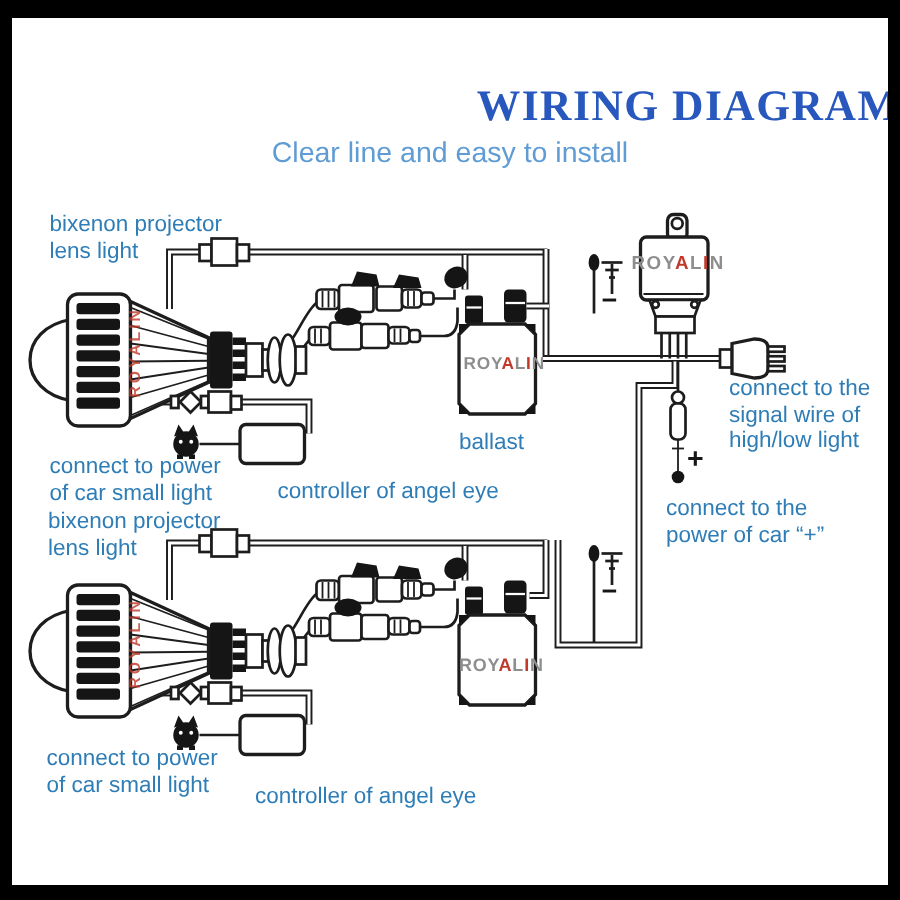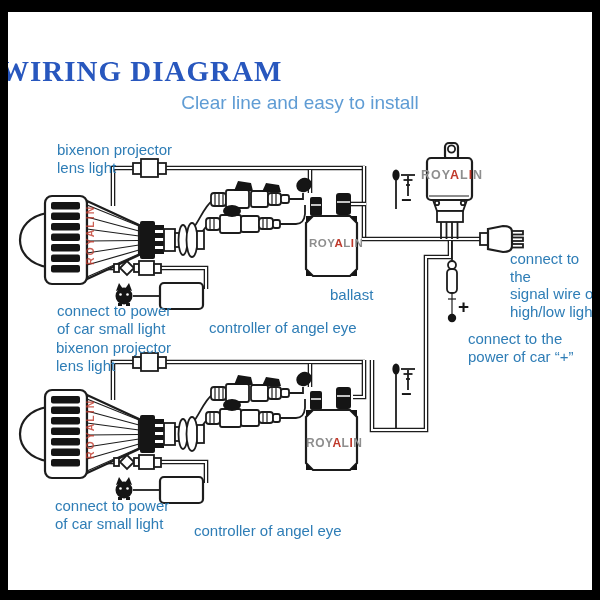--- a/index.html
+++ b/index.html
@@ -3,27 +3,27 @@
 <meta charset="utf-8">
 <style>
   html,body{margin:0;padding:0;background:#000;}
   .stage{position:relative;width:600px;height:600px;background:#fff;overflow:hidden;
          font-family:"Liberation Sans",sans-serif;}
   .border-strip{position:absolute;background:#000;}
   .b-top{left:0;top:0;width:600px;height:12px;}
   .b-bottom{left:0;top:590px;width:600px;height:10px;}
   .b-left{left:0;top:0;width:8px;height:600px;}
   .b-right{left:592px;top:0;width:8px;height:600px;}
-  .title{position:absolute;left:0;right:0;top:55px;text-align:left;
+  .title{position:absolute;left:0;right:0;top:55px;text-align:right;
          font-family:"Liberation Serif",serif;font-weight:bold;font-size:29px;
          letter-spacing:1px;color:#2857be;}
   .subtitle{position:absolute;left:0;right:0;top:92px;text-align:center;
          font-size:19px;color:#5f9cd4;}
   .lbl{position:absolute;color:#2e7db6;font-size:15px;line-height:17.5px;
-       white-space:pre-line;margin-left:24px;}
+       white-space:pre-line;}
   .sym{position:absolute;color:#161616;font-weight:bold;}
   .wm{position:absolute;font-weight:bold;color:#8e8e8e;white-space:nowrap;}
   .wm .red{color:#c0392b;}
   .wm-ctrl{left:421px;top:168px;font-size:12.5px;letter-spacing:1px;}
   .wm-bal-top{left:309px;top:237px;font-size:11.5px;letter-spacing:.5px;}
   .wm-bal-bottom{left:306px;top:436px;font-size:12px;letter-spacing:.5px;}
   .wm-vert{position:absolute;width:56px;height:14px;text-align:center;
            color:#c0392b;opacity:.8;font-weight:bold;font-size:10.5px;
            letter-spacing:2px;transform:rotate(-90deg);}
   svg{position:absolute;left:0;top:0;}

